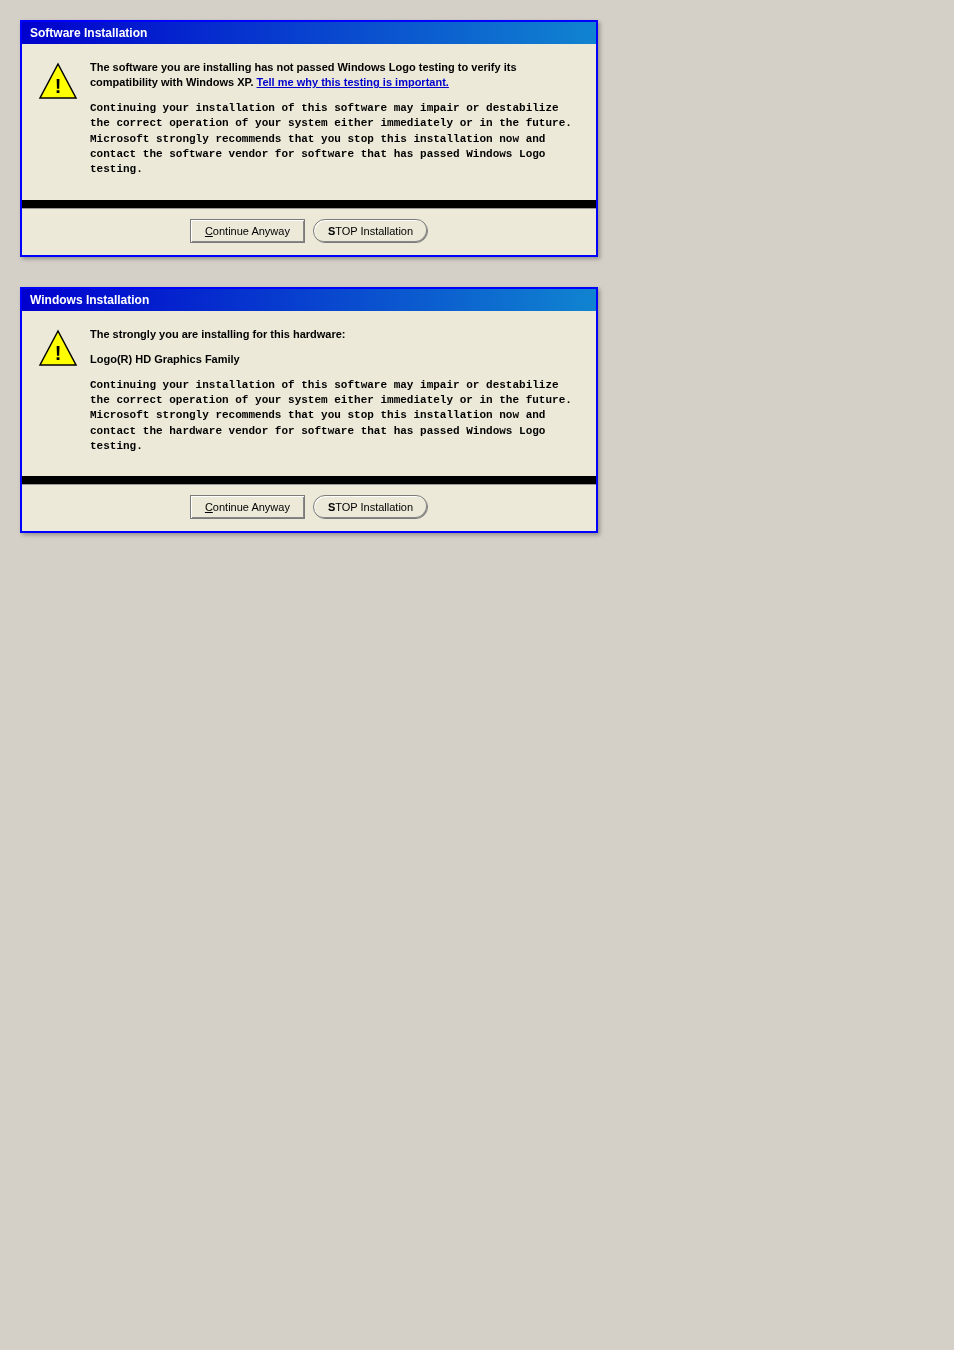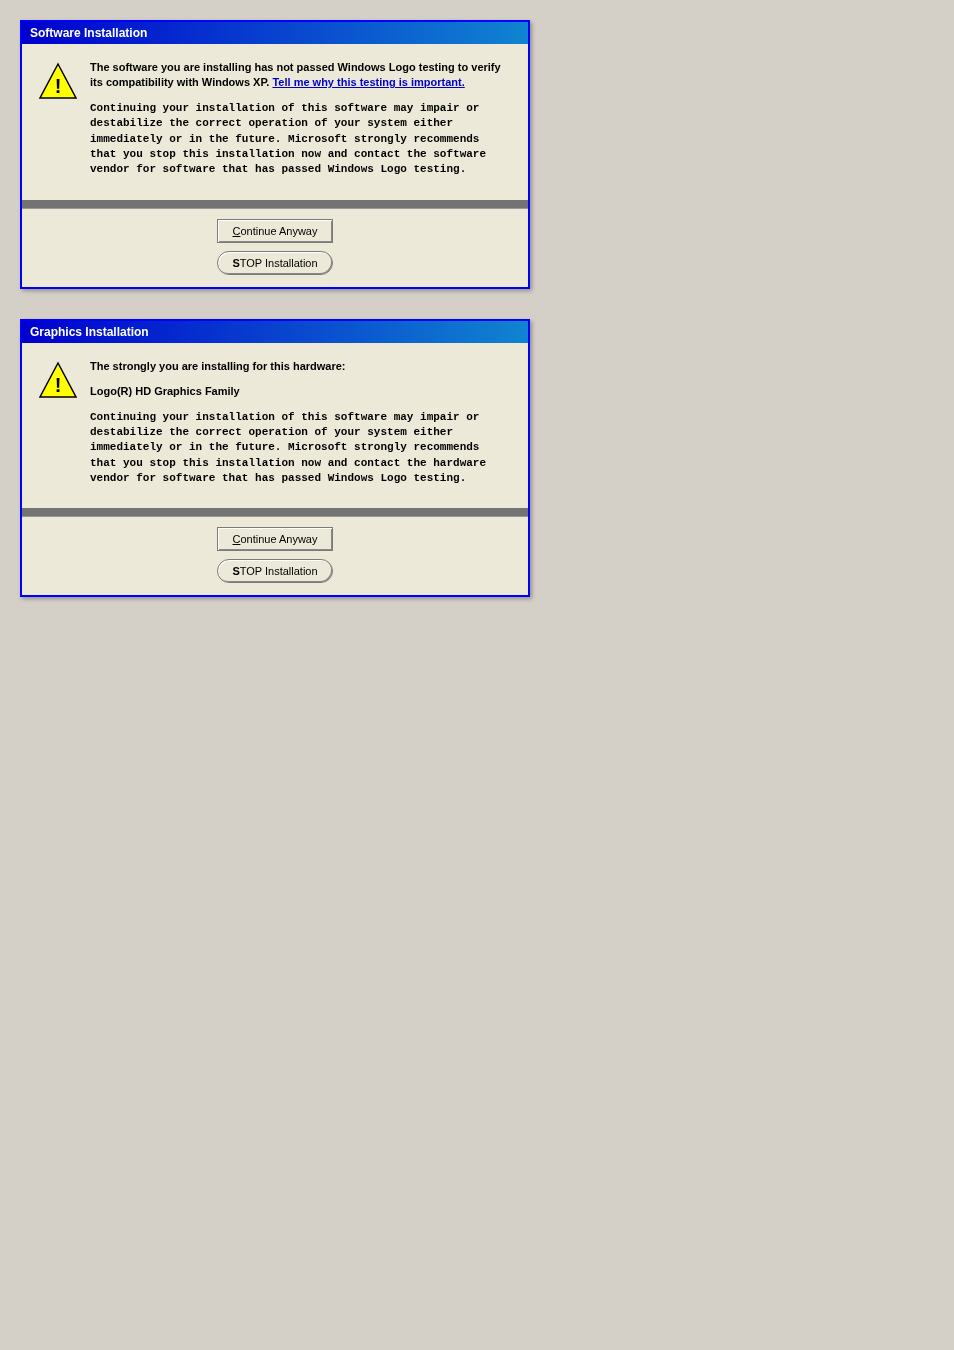--- a/index.html
+++ b/index.html
@@ -11,22 +11,22 @@
     body {
       background-color: #d4d0c8;
       font-family: "Tahoma", "MS Sans Serif", Arial, sans-serif;
       font-size: 11px;
       padding: 20px;
       width: 954px;
       min-height: 1350px;
     }
 
     .dialog-window {
-      width: 510px;
-      background-color: #737373;
+      width: 578px;
+      background-color: #000000;
       border: 2px solid #0000ff;
       margin-bottom: 30px;
       box-shadow: 2px 2px 4px rgba(0,0,0,0.3);
     }
 
     .title-bar {
       background: linear-gradient(to right, #0000cd, #1084d0);
       color: white;
       font-weight: bold;
       font-size: 12px;
@@ -98,21 +98,20 @@
       margin: 8px 0 0 0;
     }
 
     .button-area {
       display: flex;
       justify-content: center;
       align-items: center;
       gap: 8px;
       padding: 10px 16px 12px 16px;
       background-color: #ece9d8;
-      flex-direction: column;
     }
 
     .btn {
       background-color: #ece9d8;
       border: 1px solid #7b7b7b;
       padding: 4px 14px;
       font-family: "Tahoma", "MS Sans Serif", Arial, sans-serif;
       font-size: 11px;
       cursor: pointer;
       min-width: 100px;
@@ -168,21 +167,21 @@
       <span><span class="underline-letter">C</span>ontinue Anyway</span>
     </button>
     <button class="btn btn-stop">
       <span><span class="stop-bold">S</span>TOP Installation</span>
     </button>
   </div>
 </div>
 
 <div class="dialog-window">
   <div class="title-bar">
-    <span>Graphics Installation</span>
+    <span>Windows Installation</span>
   </div>
   <div class="dialog-body">
     <div class="content-area">
       <div class="warning-icon">
         <svg viewBox="0 0 40 40" xmlns="http://www.w3.org/2000/svg">
           <polygon points="20,2 38,36 2,36" fill="#ffff00" stroke="#000000" stroke-width="1.5"></polygon>
           <text x="20" y="31" text-anchor="middle" font-size="20" font-weight="bold" fill="#000000">!</text>
         </svg>
       </div>
       <div class="text-content">

